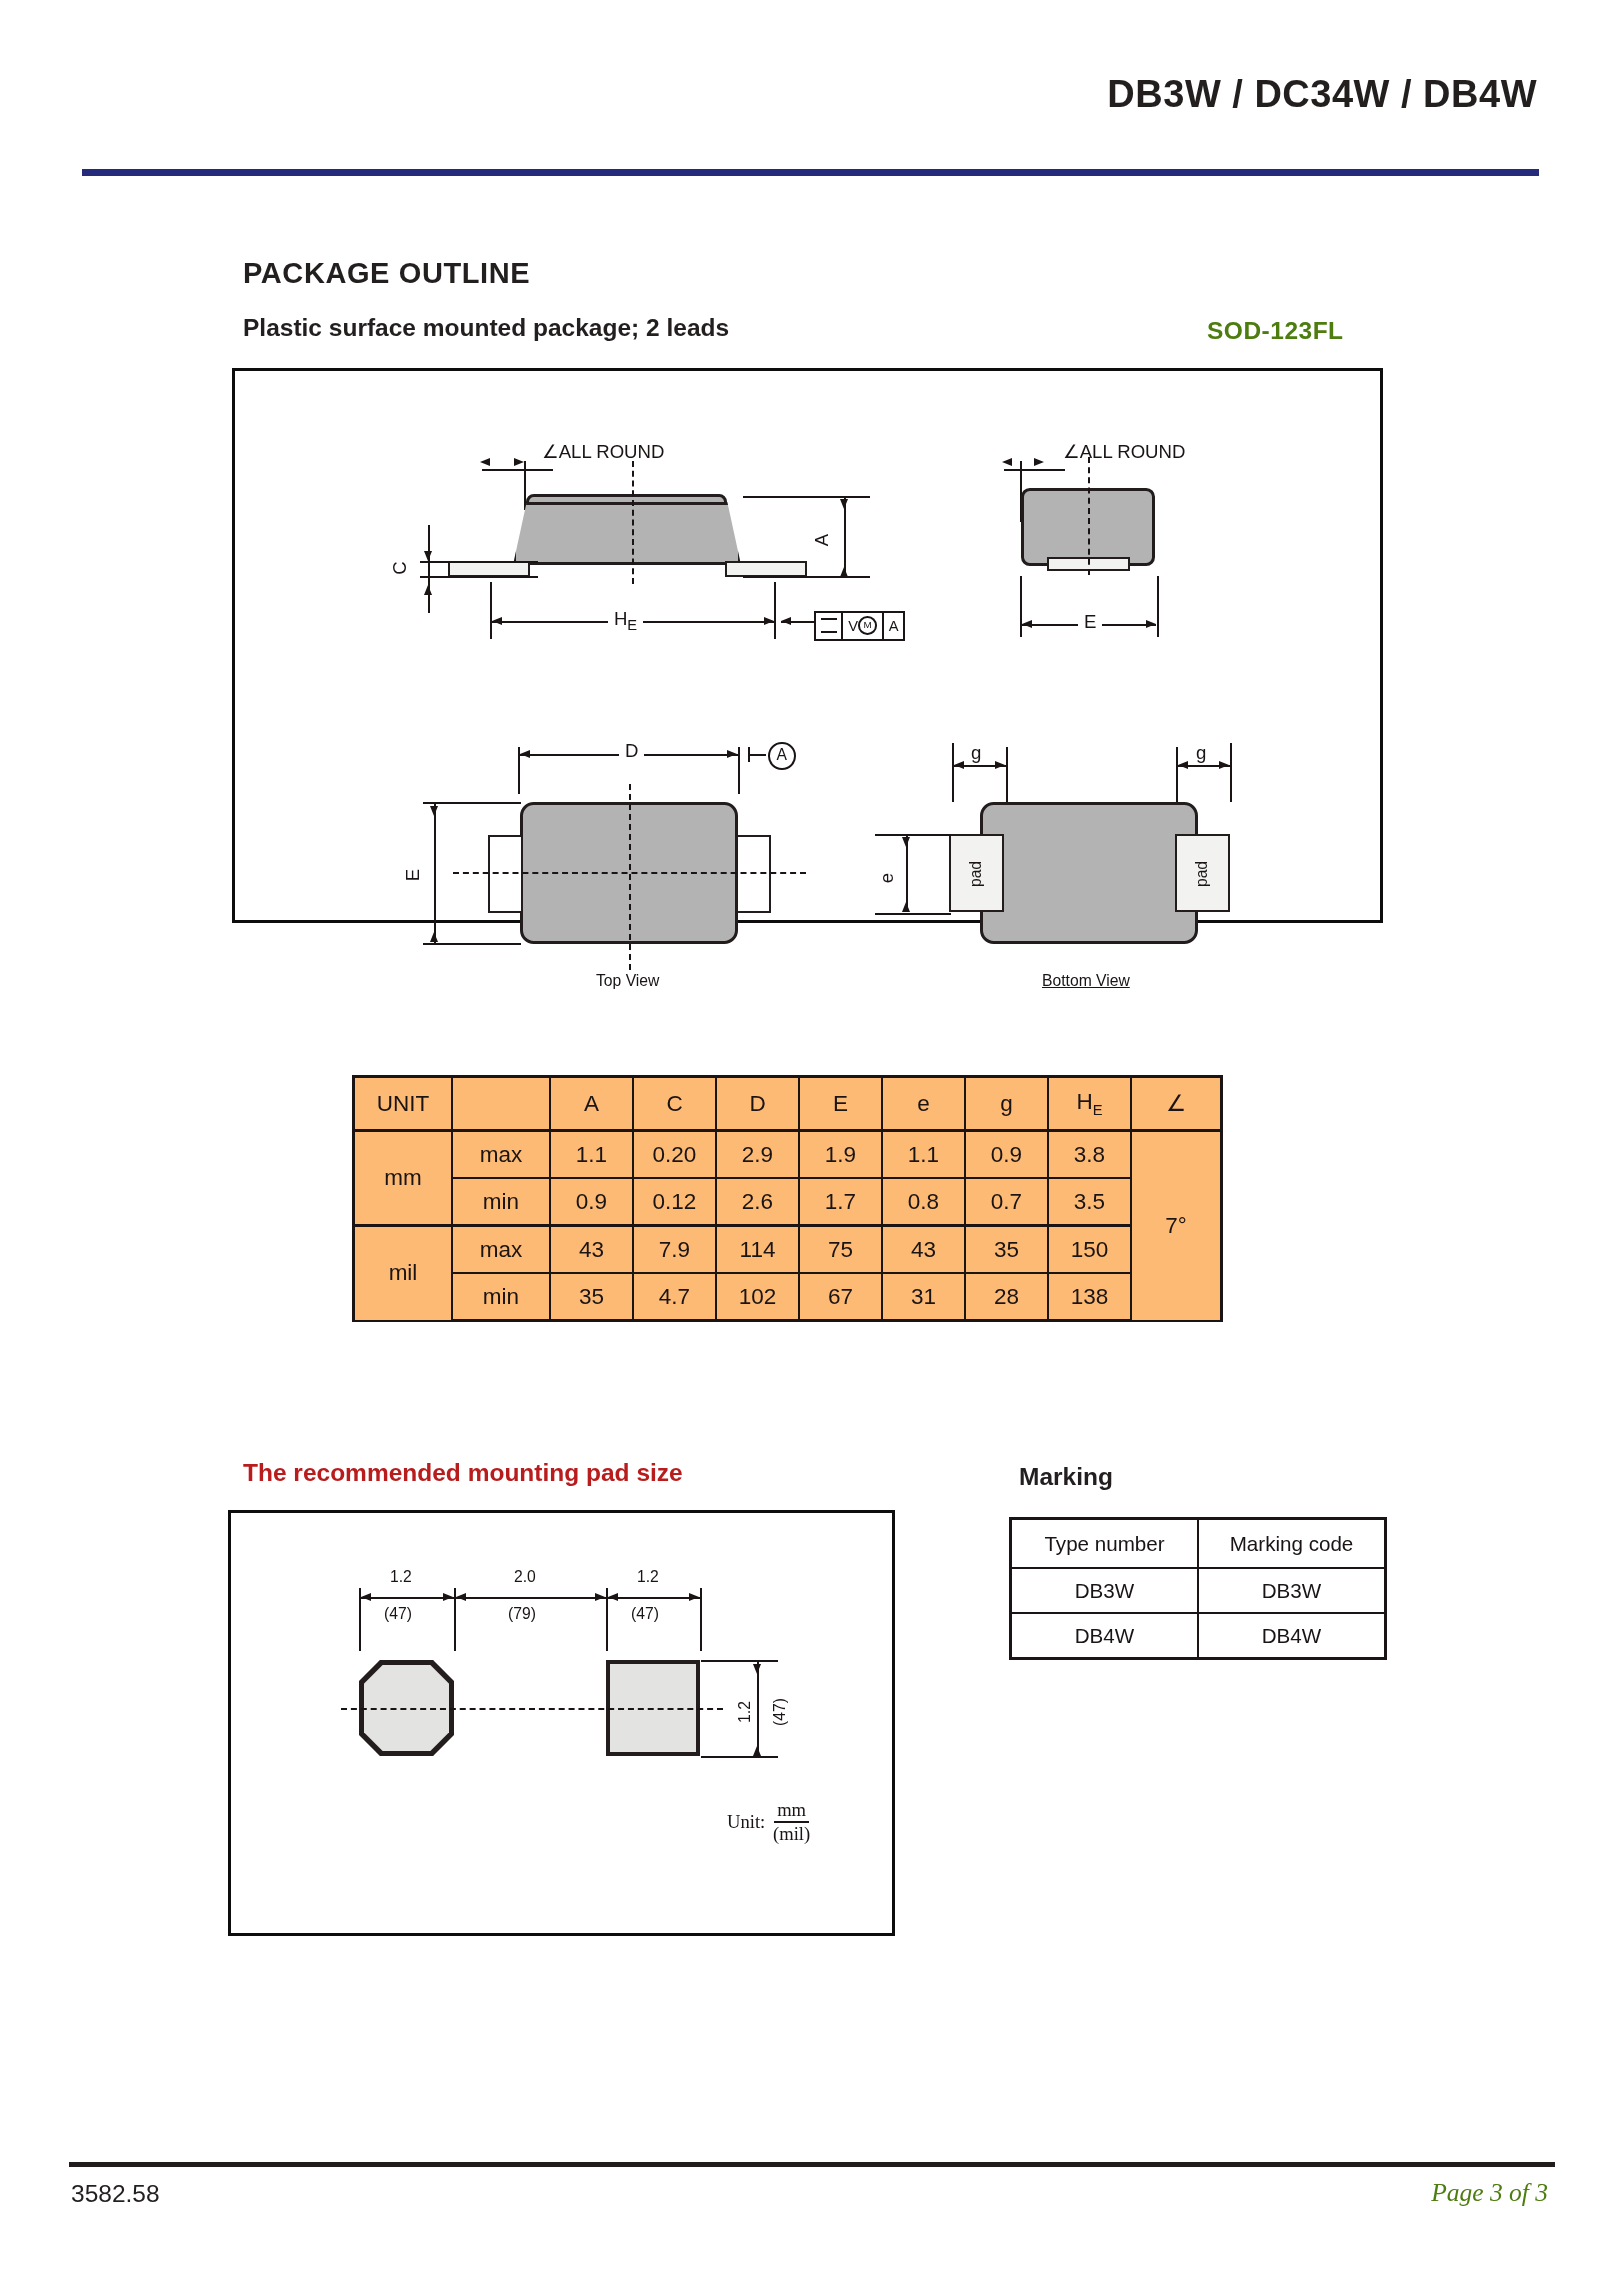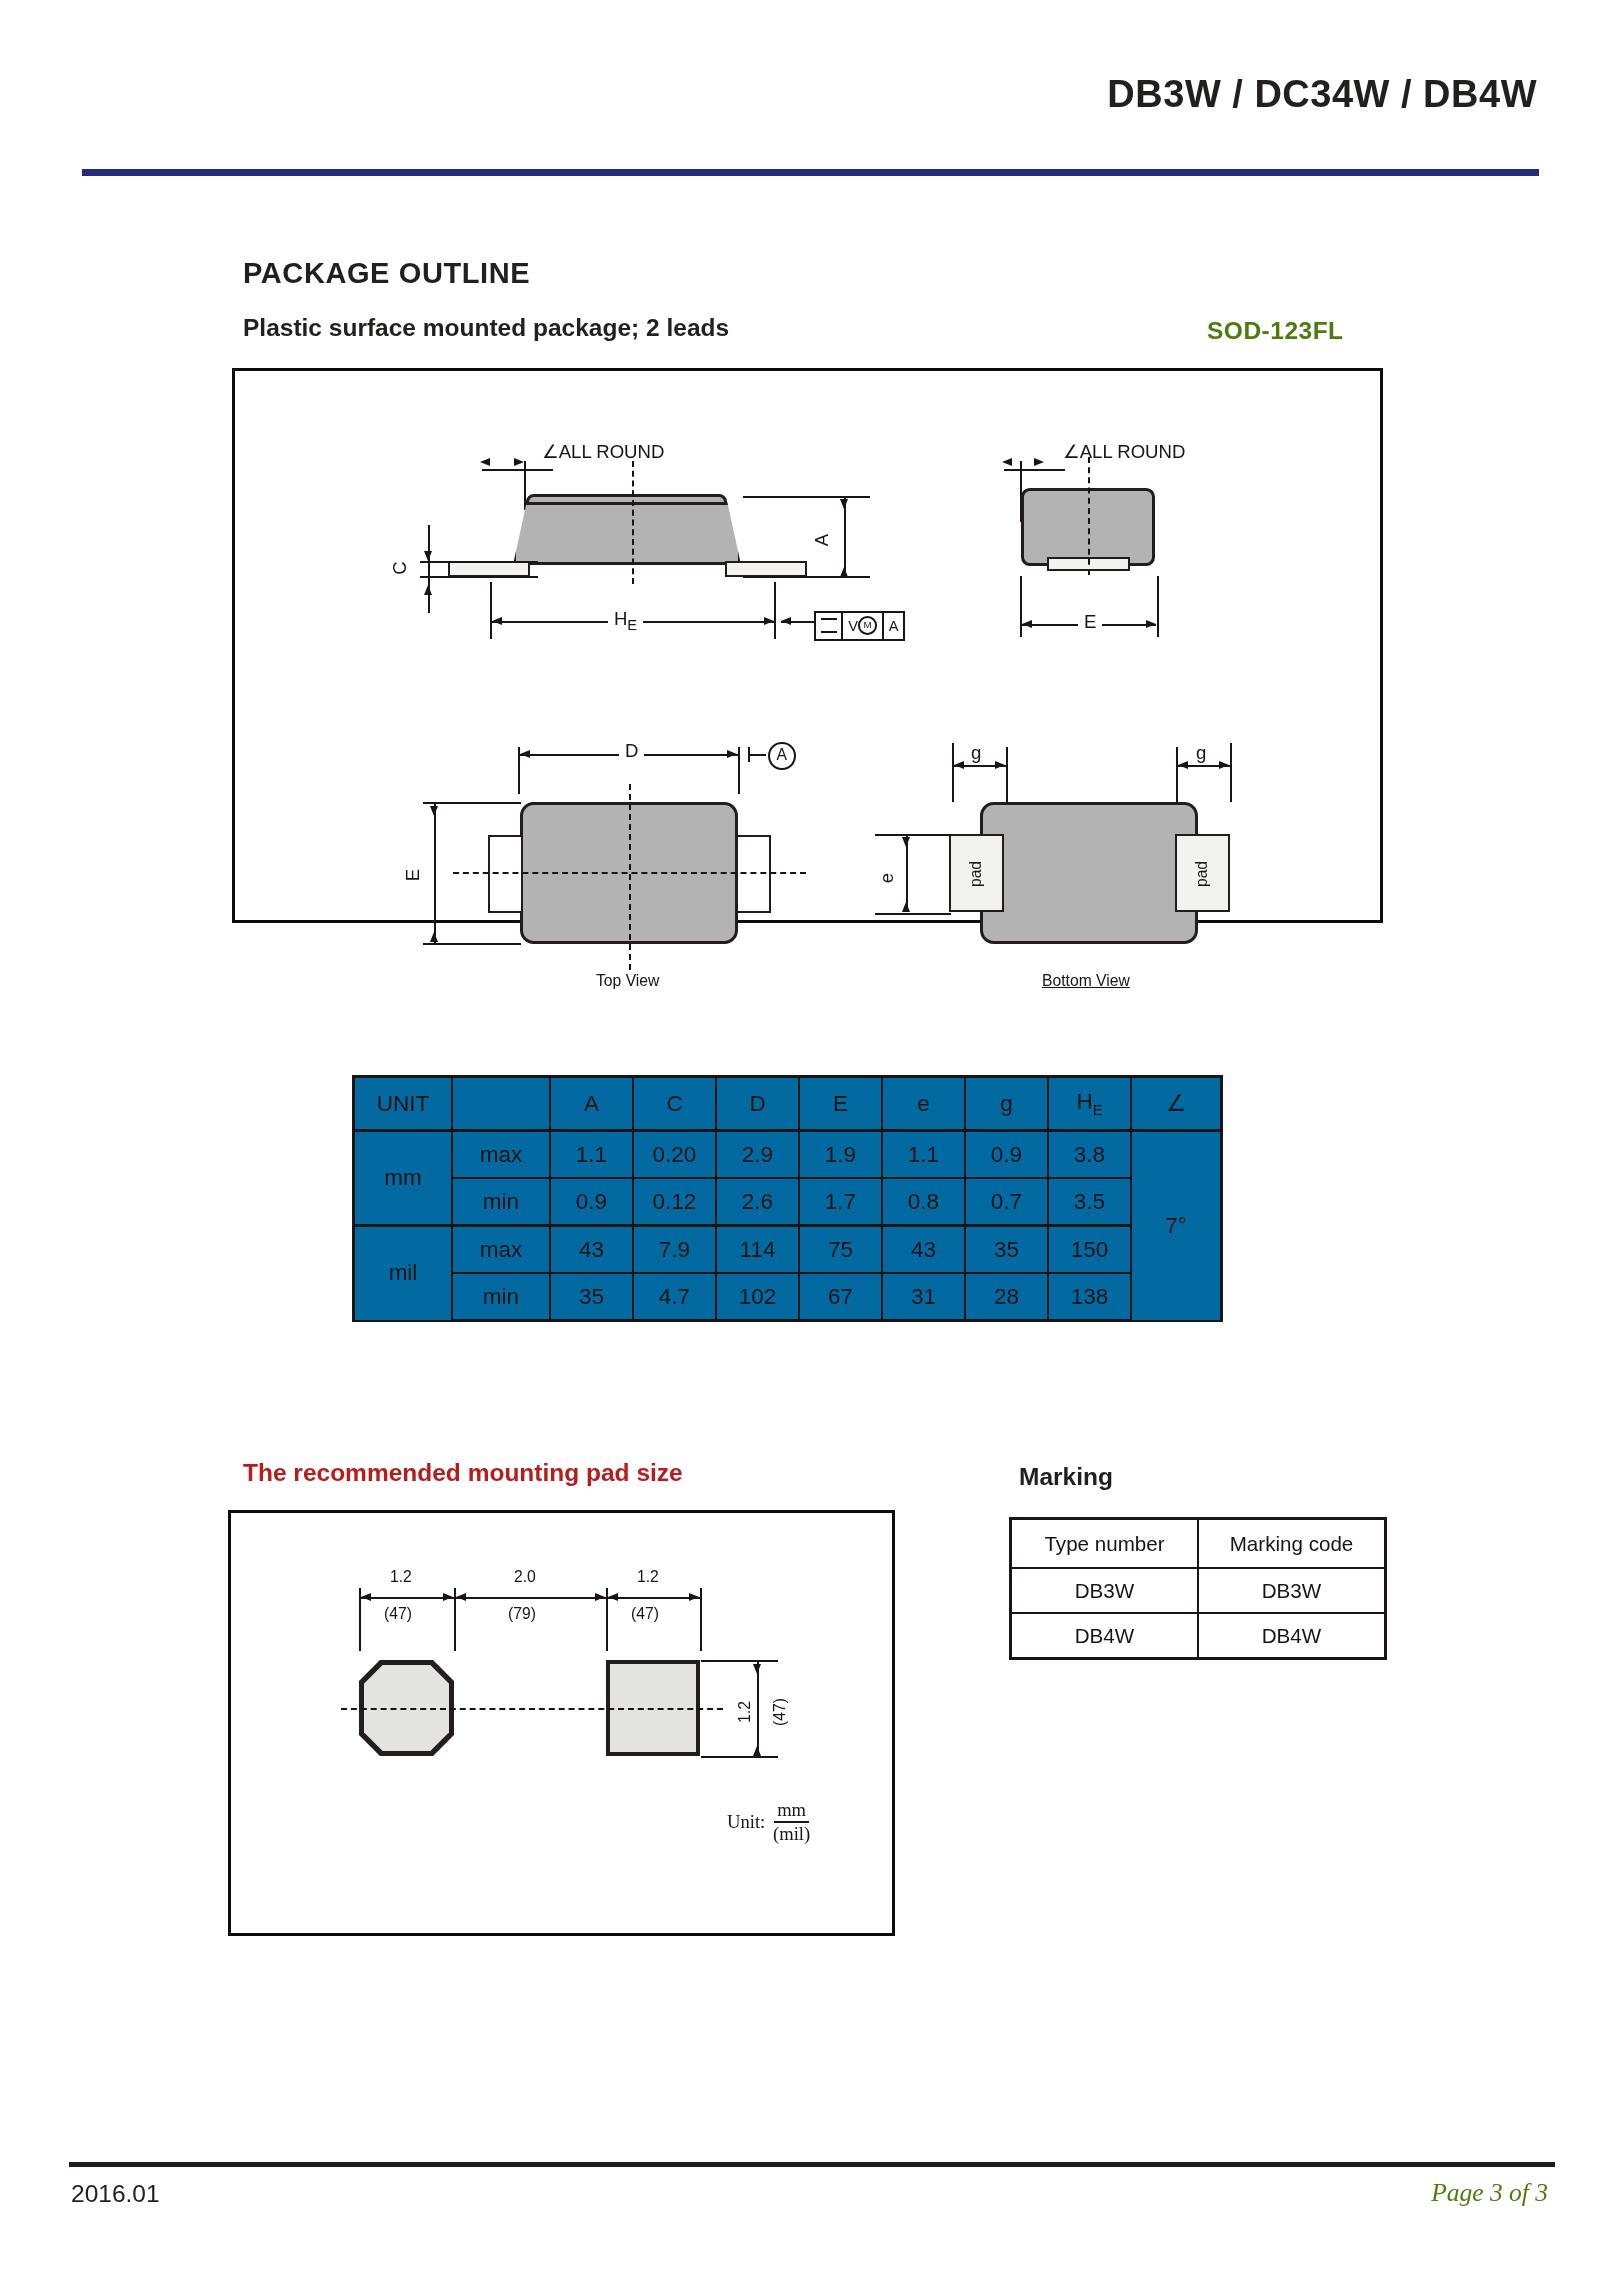--- a/index.html
+++ b/index.html
@@ -219,21 +219,21 @@
   #unit-note .frac .num { border-bottom: 2px solid #1a1414; padding: 0 2.9px; }
   #unit-note .frac .den { padding: 0 2.9px; }
 
   
   #dim-table {
     position: absolute;
     left: 352px;
     top: 1075px;
     border-collapse: collapse;
     font-size: 22.5px;
-    background: #0369a1;
+    background: #fdba74;
   }
   #dim-table td, #dim-table th {
     border: 2px solid #1a1414;
     text-align: center;
     font-weight: normal;
     padding: 0;
     height: 45px;
     color: #1a1414;
   }
   #dim-table .outer-top td { border-top: 3.9px solid #1a1414; }
@@ -561,15 +561,15 @@
       <td>DB3W</td>
     </tr>
     <tr>
       <td>DB4W</td>
       <td>DB4W</td>
     </tr>
   </tbody>
 </table>
 
 <div id="footer-rule"></div>
-<div id="footer-date">2016.01</div>
+<div id="footer-date">3582.58</div>
 <div id="footer-page">Page 3 of 3</div>
 
 
 </body></html>

